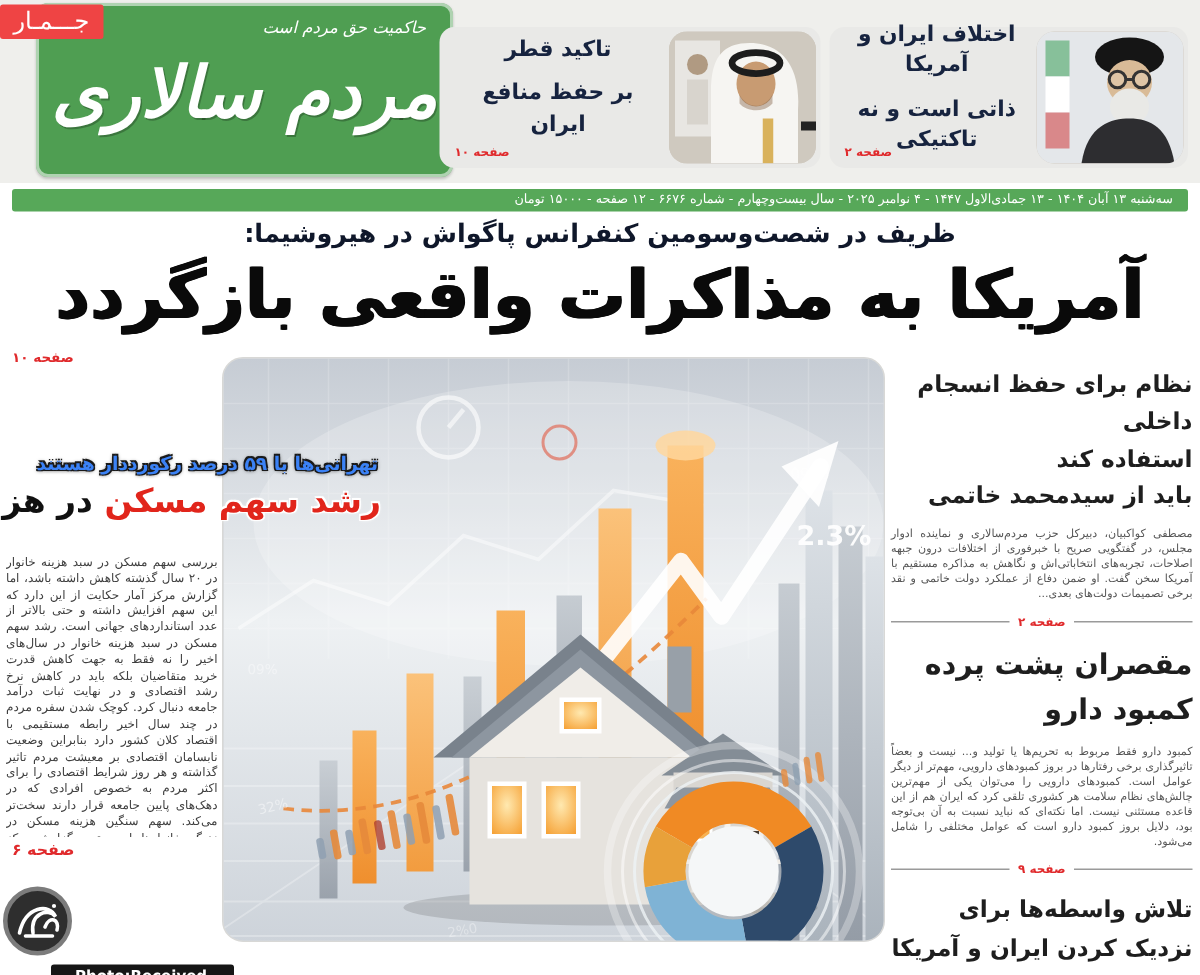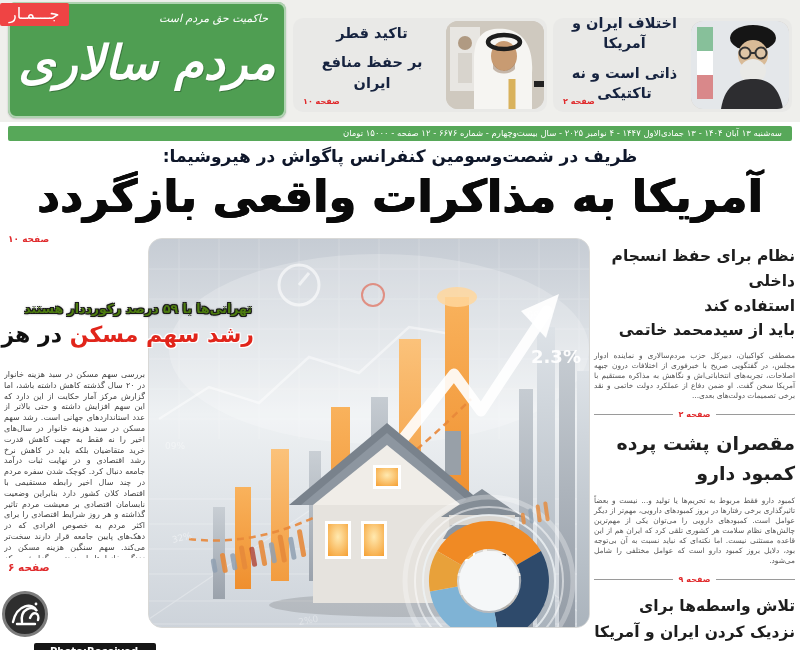--- a/index.html
+++ b/index.html
@@ -1,21 +1,21 @@
 <!DOCTYPE html>
 <html lang="fa"><head>
 <meta charset="utf-8">
 <style>
   * { margin:0; padding:0; box-sizing:border-box; }
   html,body { width:800px; height:650px; overflow:hidden; }
   body { position:relative; background:#ffffff; font-family:"DejaVu Sans",sans-serif; }
   #header-band { position:absolute; left:0; top:0; width:800px; height:122px; background:#efefec; }
 
   
-  #masthead { position:absolute; left:8px; top:2px; width:278px; height:116px; background:#4f9e52;
+  #masthead { position:absolute; left:24px; top:2px; width:278px; height:116px; background:#4f9e52;
     border-radius:8px; box-shadow: inset 0 0 0 2px rgba(255,255,255,.55), 0 1px 2px rgba(0,0,0,.2); }
   #masthead .tagline { position:absolute; top:10px; right:18px; color:#fff; font-size:11px;
     font-style:italic; direction:rtl; }
   #masthead .title { position:absolute; top:26px; left:0; right:0; text-align:center; color:#fff;
     font-size:47px; font-weight:bold; font-style:italic; direction:rtl; line-height:1.5;
     text-shadow:1px 1px 0 rgba(0,0,0,.25); }
   #jamaran-tag { position:absolute; left:0; top:3px; background:#ef4444; color:#fff; font-size:16px;
     padding:1px 9px 3px; border-radius:2px; direction:rtl; }
 
   
@@ -39,21 +39,21 @@
     font-weight:bold; color:#0f172a; direction:rtl; }
   #lead-headline { position:absolute; left:0; top:166px; width:800px; text-align:center; font-size:45px;
     font-weight:bold; color:#0a0a0a; direction:rtl; line-height:62px;
     text-shadow:.6px 0 0 #0a0a0a,-.6px 0 0 #0a0a0a; }
   #lead-page { position:absolute; left:8px; top:234px; color:#e02a2c; font-size:9px; font-weight:bold; }
 
   
   #feature-image { position:absolute; left:148px; top:238px; width:442px; height:390px;
     border-radius:14px; overflow:hidden; border:1px solid #d8d8d6; background:#d9dde2; }
   #feature-kicker { position:absolute; left:12px; top:301px; width:240px; direction:rtl;
-    text-align:right; white-space:nowrap; font-size:12.5px; font-weight:bold; color:#4d7c0f;
+    text-align:right; white-space:nowrap; font-size:12.5px; font-weight:bold; color:#3b82f6;
     text-shadow:1px 1px 0 #1a1a1a,-1px -1px 0 #1a1a1a,1px -1px 0 #1a1a1a,-1px 1px 0 #1a1a1a,0 0 3px #000; }
   #feature-title { position:absolute; left:0; top:322px; width:258px; direction:rtl; text-align:right;
     white-space:nowrap; font-size:22px; font-weight:bold; padding-right:4px; }
   #feature-title .t-red { color:#e1251b;
     text-shadow:1px 1px 0 #fff,-1px -1px 0 #fff,1px -1px 0 #fff,-1px 1px 0 #fff,0 0 3px #fff; }
   #feature-title .t-black { color:#101010; }
   #feature-body { position:absolute; left:4px; top:370px; width:141px; height:188px; font-size:8px;
     line-height:10.8px; text-align:justify; color:#3f3f3f; direction:rtl; overflow:hidden; }
   #feature-page { position:absolute; left:8px; top:561px; color:#e02a2c; font-weight:bold; font-size:10.5px; }
 

